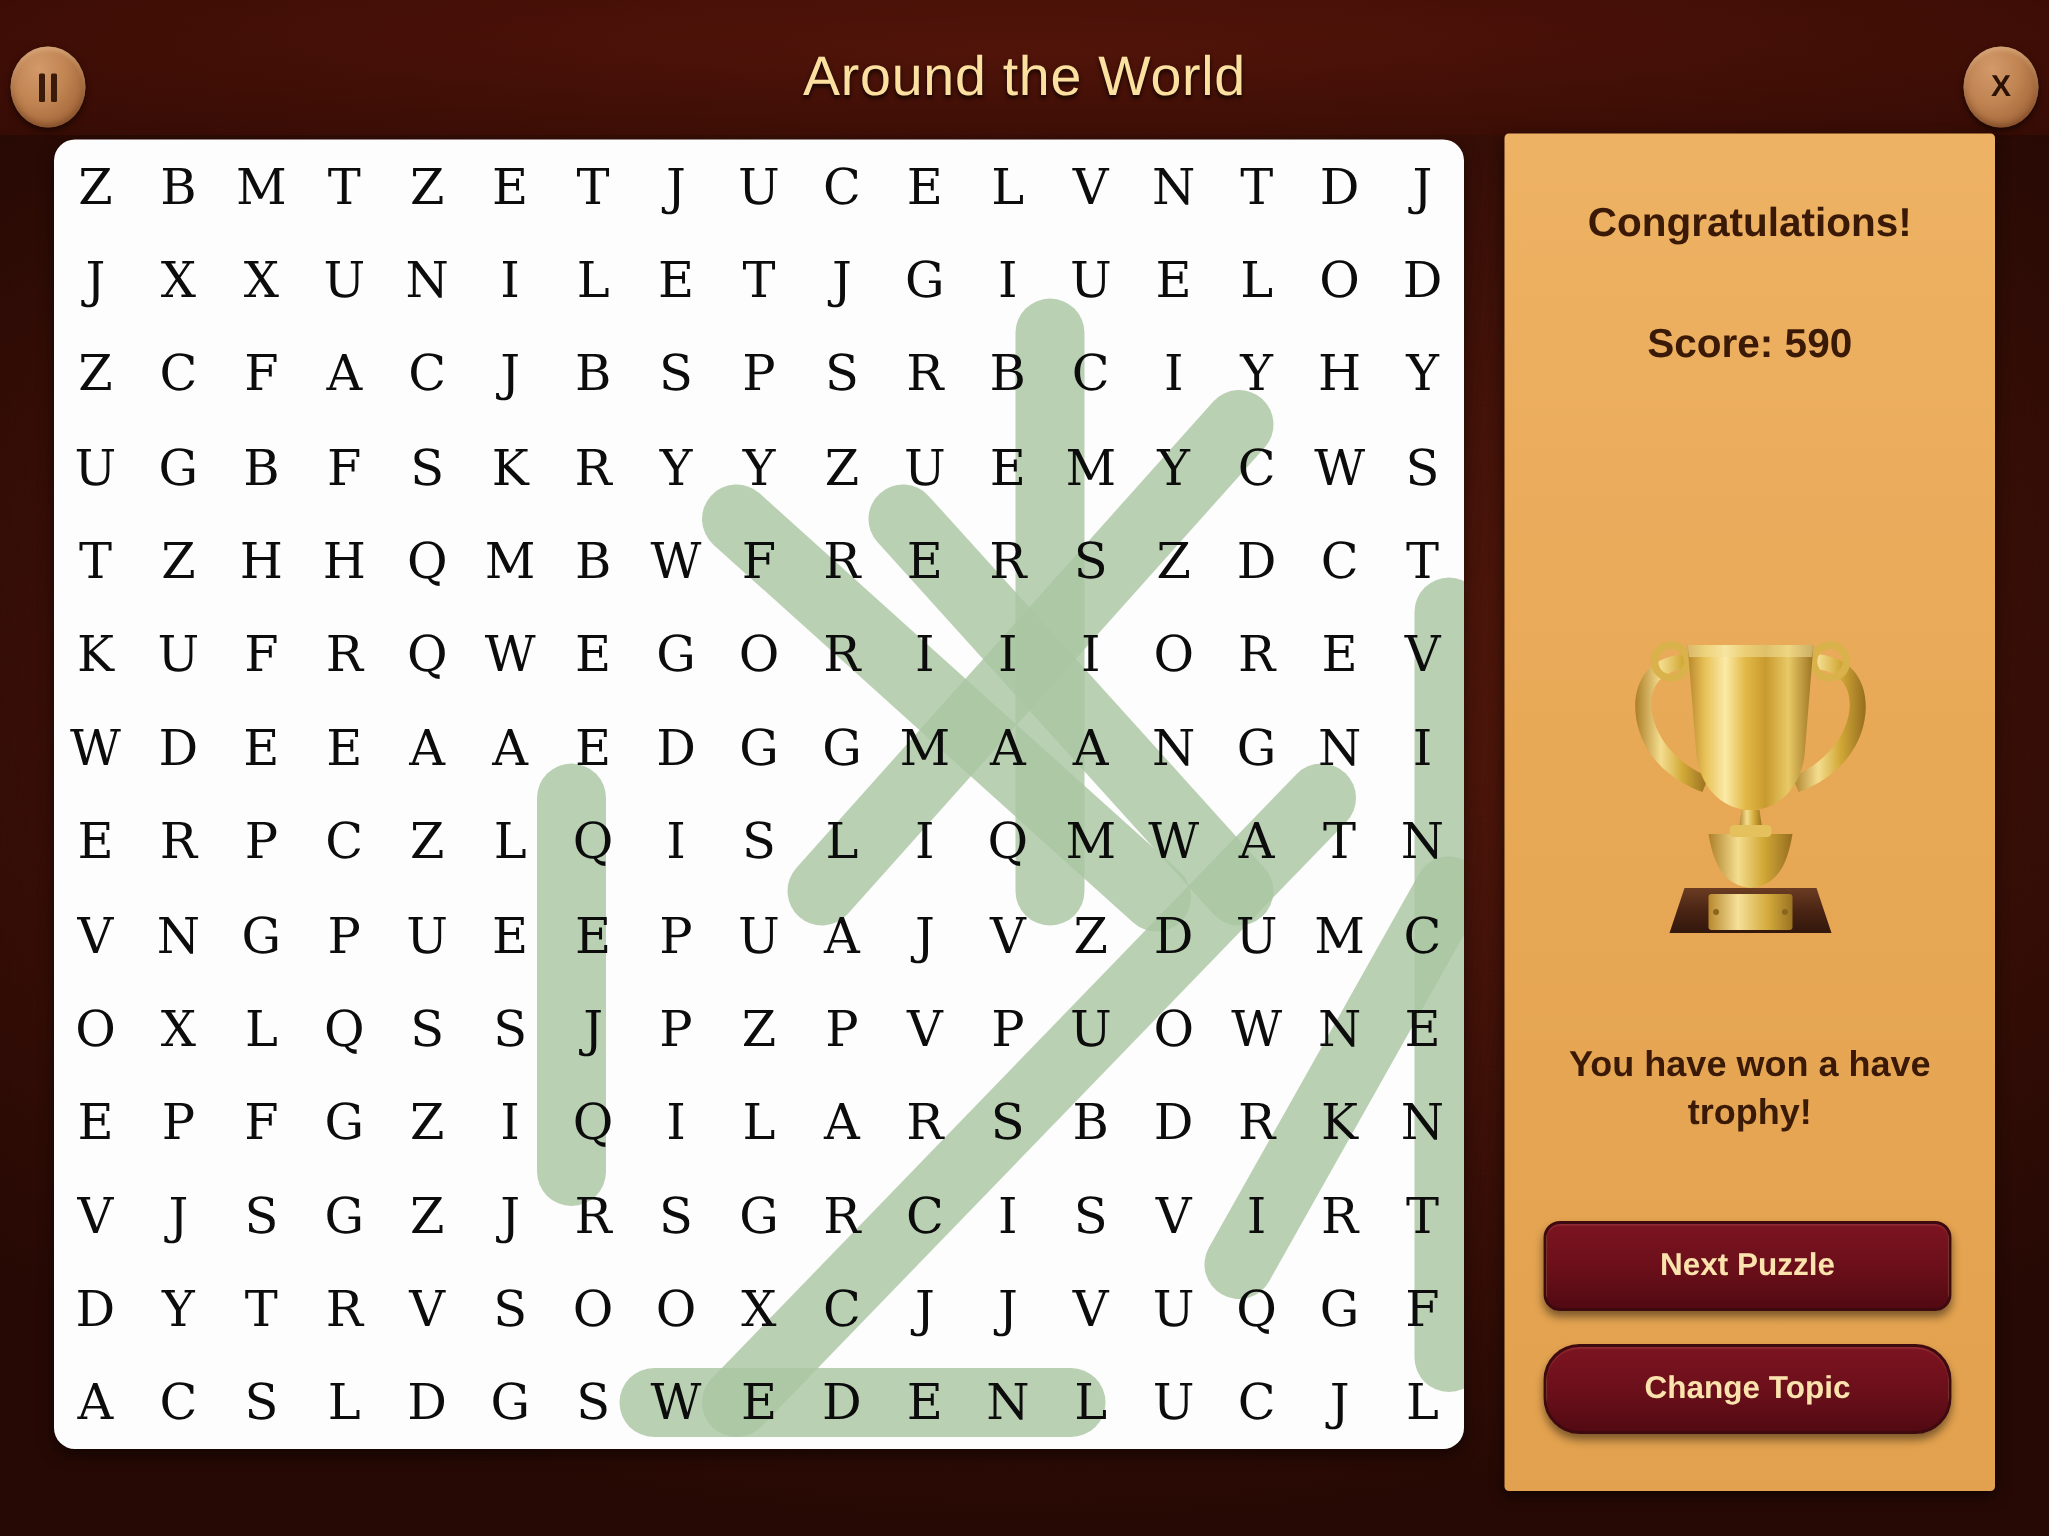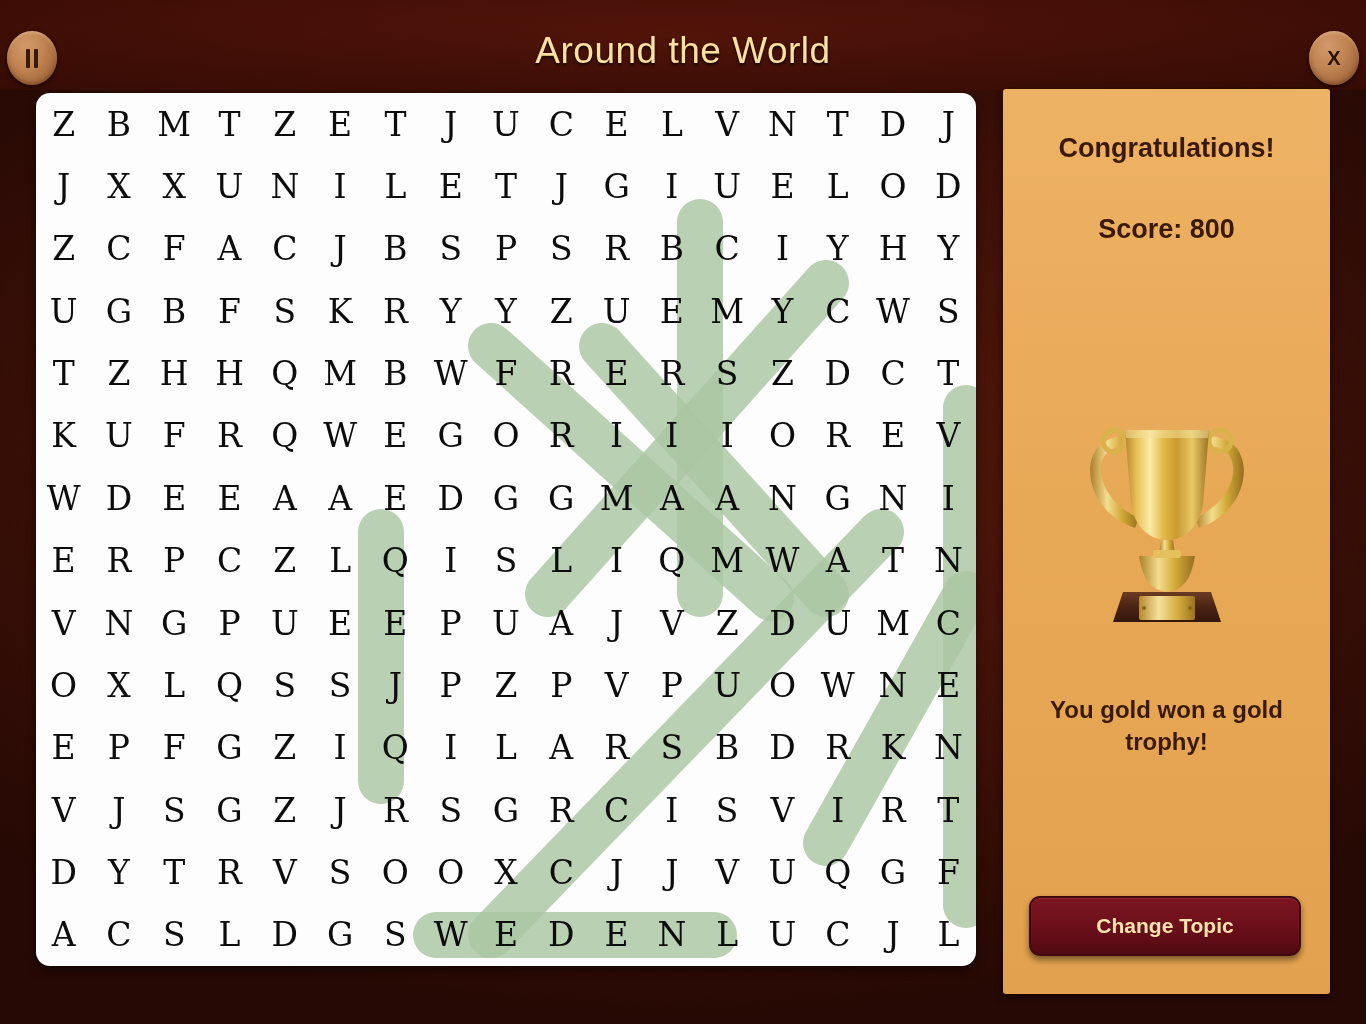--- a/index.html
+++ b/index.html
@@ -109,21 +109,21 @@
     position: absolute; left: 26px; width: 272px; height: 60px;
     border-radius: 11px;
     background: linear-gradient(180deg, #7c1420 0%, #6a0f1a 55%, #520a12 100%);
     border: 2px solid #3e0a10;
     box-shadow: 0 4px 6px rgba(0,0,0,.45), inset 0 1px 1px rgba(255,160,160,.18);
     display: flex; align-items: center; justify-content: center;
     color: #fbe3ae; font-size: 21px; font-weight: bold;
     cursor: pointer;
   }
   #next-puzzle-btn { top: 725px; }
-  #change-topic-btn { top: 807px; }
+  #change-topic-btn { top: 807px; border-radius: 24px; }
 </style>
 </head>
 <body>
 
 <div id="topbar">
   <div id="pause-btn" class="round-btn">
     <span class="pause-glyph">
         <i></i>
         <i></i>
       </span>
@@ -396,21 +396,21 @@
         <div class="cell">U</div>
         <div class="cell">C</div>
         <div class="cell">J</div>
         <div class="cell">L</div>
       </div>
   </div>
 </div>
 
 <div id="side-panel">
   <div id="congrats">Congratulations!</div>
-  <div id="score">Score: 800</div>
+  <div id="score">Score: 590</div>
 
   <div id="trophy-wrap">
     <svg width="176" height="220" viewBox="0 0 176 220">
       <defs>
         <linearGradient id="cupg" x1="0" y1="0" x2="1" y2="0">
           <stop offset="0%" stop-color="#b8862c"></stop>
           <stop offset="14%" stop-color="#e8c257"></stop>
           <stop offset="30%" stop-color="#fbeaa8"></stop>
           <stop offset="46%" stop-color="#e2b947"></stop>
           <stop offset="62%" stop-color="#c99a2f"></stop>
@@ -448,18 +448,21 @@
       <path d="M60 142 L116 142 C112 166 104 176 88 178 C72 176 64 166 60 142 Z" fill="url(#stemg)"></path>
       <rect x="74" y="136" width="28" height="8" rx="3" fill="#e4c15c"></rect>
 
       <path d="M44 178 L132 178 L142 208 L34 208 Z" fill="url(#baseg)"></path>
       <rect x="60" y="182" width="56" height="24" rx="2" fill="url(#plateg)"></rect>
       <circle cx="65" cy="194" r="2" fill="#8a651d"></circle>
       <circle cx="111" cy="194" r="2" fill="#8a651d"></circle>
     </svg>
   </div>
 
-  <div id="prize-text">You gold won a gold trophy!</div>
-
+  <div id="prize-text">You have won a have trophy!</div>
+
+  <div id="next-puzzle-btn" class="panel-btn">
+    <span>Next Puzzle</span>
+  </div>
   <div id="change-topic-btn" class="panel-btn">
     <span>Change Topic</span>
   </div>
 </div>
 
 </body></html>

